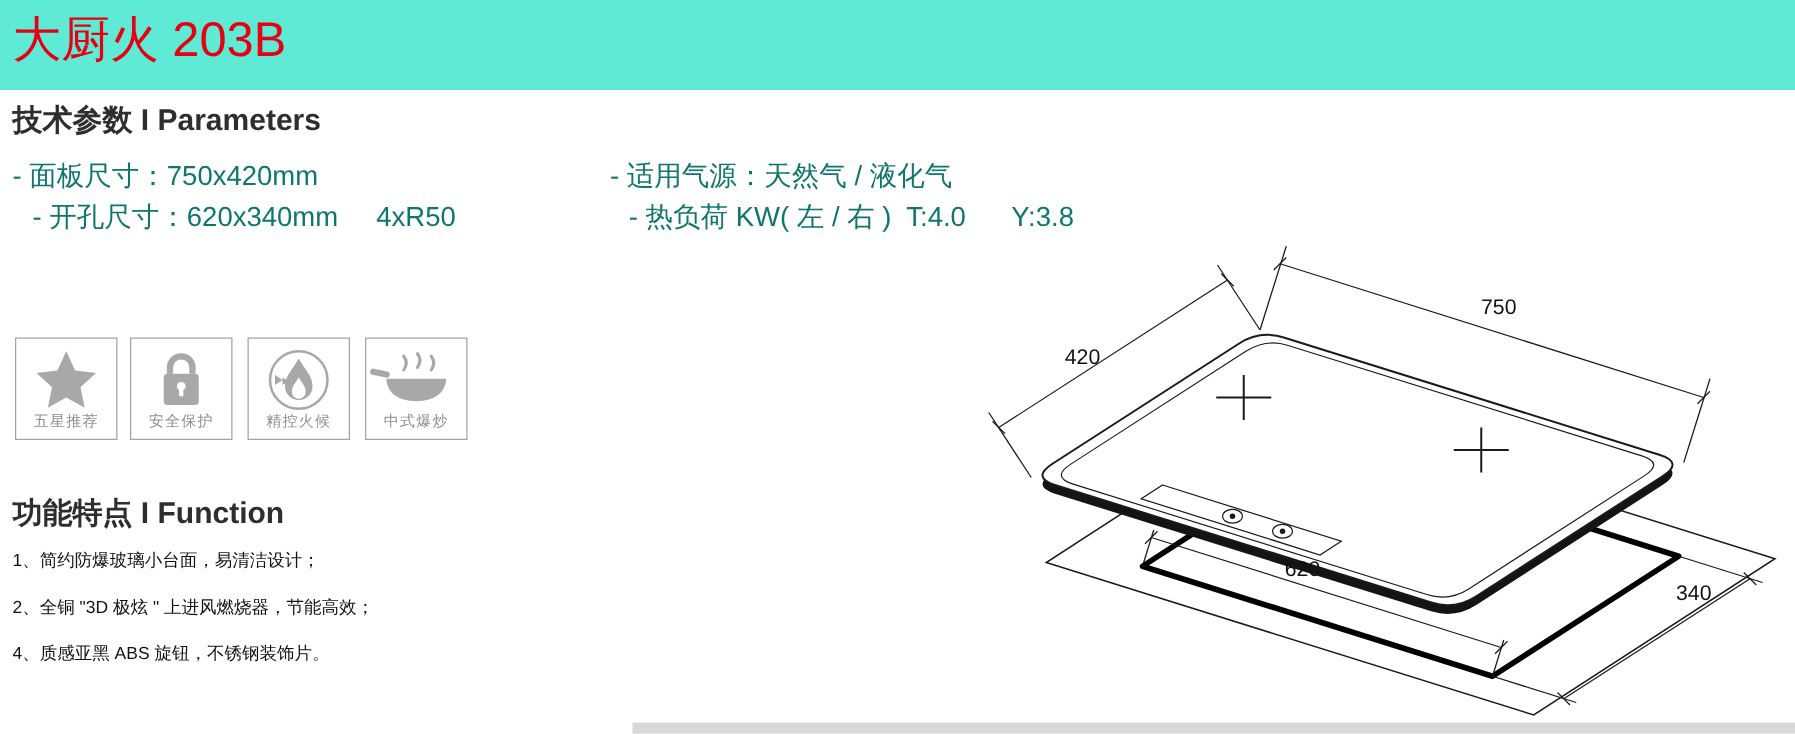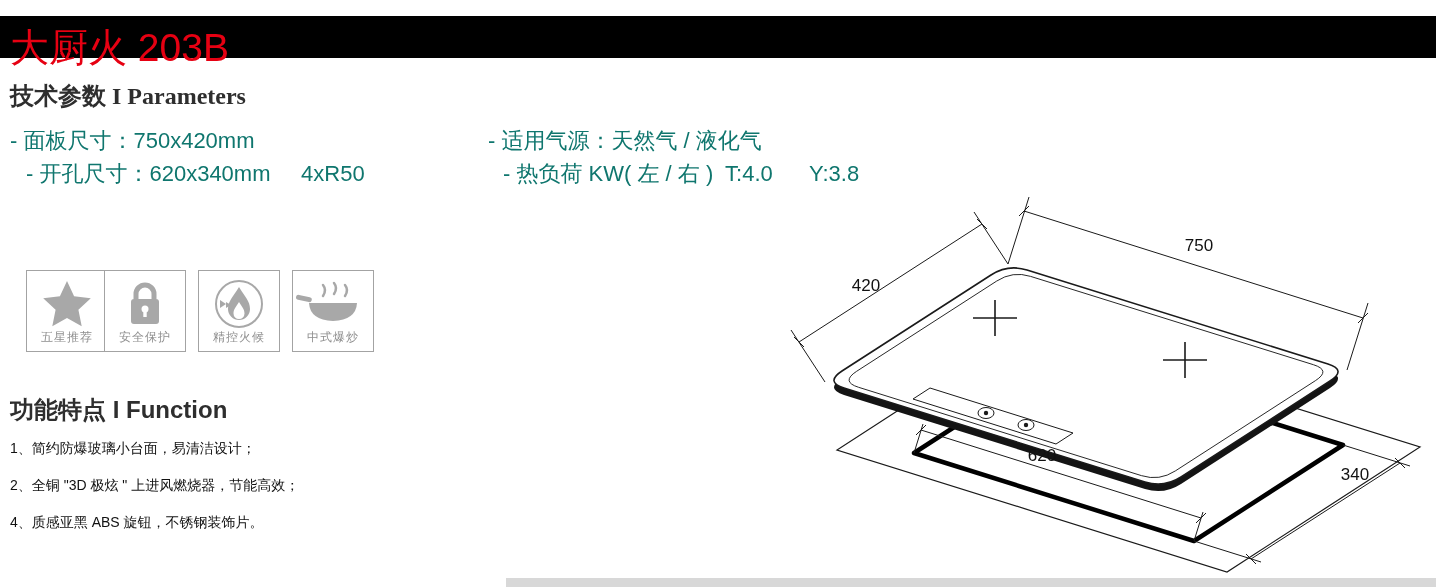--- a/index.html
+++ b/index.html
@@ -1,36 +1,36 @@
 <!DOCTYPE html>
 <html><head>
 <meta charset="utf-8">
 <style>
   * { margin:0; padding:0; box-sizing:border-box; }
   html,body { background:#fff; }
   body {
     width:1436px; height:587px; position:relative; overflow:hidden;
     font-family:"Liberation Sans","DejaVu Sans",sans-serif; color:#111;
   }
-  .header { position:absolute; left:0; top:16px; width:1436px; height:42px; background:#000000; }
+  .header { position:absolute; left:0; top:0; width:1436px; height:72px; background:#5eead4; }
   .title  { position:absolute; left:10px; top:5px; font-size:39px; font-weight:500; color:#e60012; }
 
   .section-heading { position:absolute; font-size:24px; font-weight:700; color:#2e2e2e; }
-  #params-heading   { left:10px; top:80px;font-family:Liberation Serif, serif; }
+  #params-heading   { left:10px; top:80px; }
   #function-heading { left:10px; top:394px;text-align:right; }
 
   .spec { position:absolute; font-size:22px; white-space:pre-wrap; color:#0f766e; }
   #spec-panel { left:10px;  top:126px; }
   #spec-gas   { left:488px; top:126px; }
   #spec-hole  { left:26px;  top:159px; }
   #spec-heat  { left:503px; top:159px;text-align:right; }
 
   .badges { position:absolute; left:10px; top:270px; width:380px; height:84px; }
   .badge  { position:absolute; top:0; width:82px; height:82px; border:1px solid #a3a3a3; background:#fff; }
-  #badge-0 { left:16px; } #badge-1 { left:94px; } #badge-2 { left:188px; } #badge-3 { left:282px; }
+  #badge-0 { left:2px; } #badge-1 { left:94px; } #badge-2 { left:188px; } #badge-3 { left:282px; }
   .badge svg { position:absolute; left:0; top:2px; }
   .badge-label { position:absolute; left:0; bottom:5px; width:100%; text-align:center;
                  font-size:12px; color:#8f8f8f; letter-spacing:1px; }
 
   .features { position:absolute; left:10px; top:430px; font-size:14px; line-height:37px; }
   .feature-item { white-space:pre-wrap; }
 
   .diagram { position:absolute; left:780px; top:195px; width:656px; height:390px; }
   .diagram text { font-family:"Liberation Sans","DejaVu Sans",sans-serif; font-size:17px; }
 

